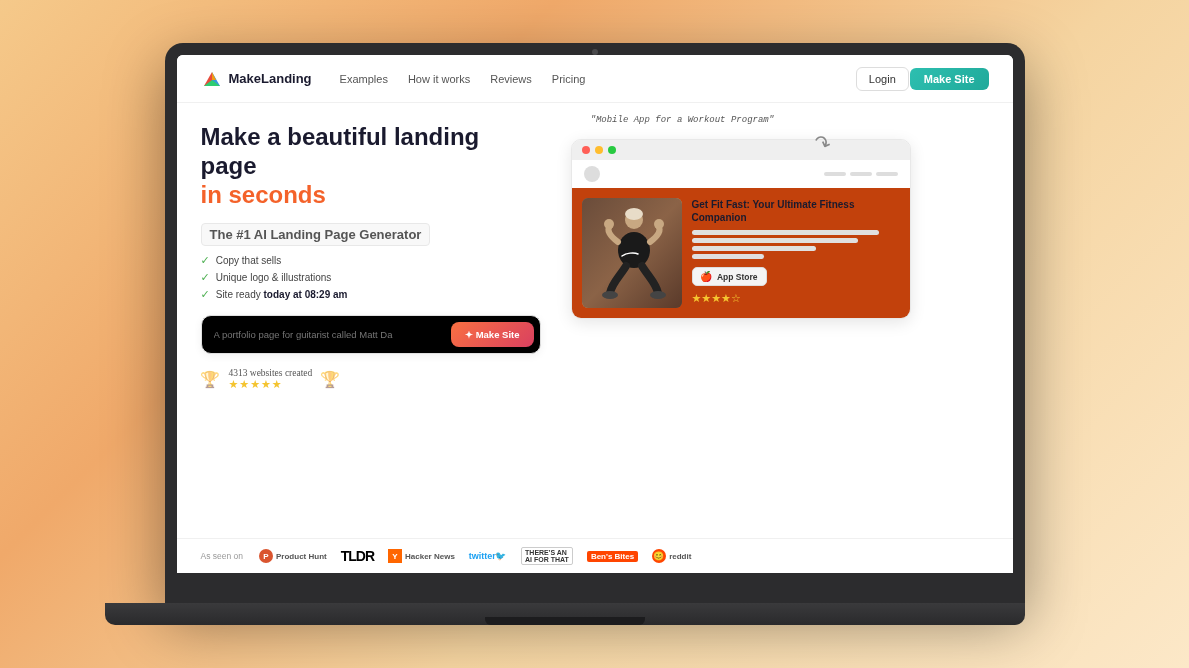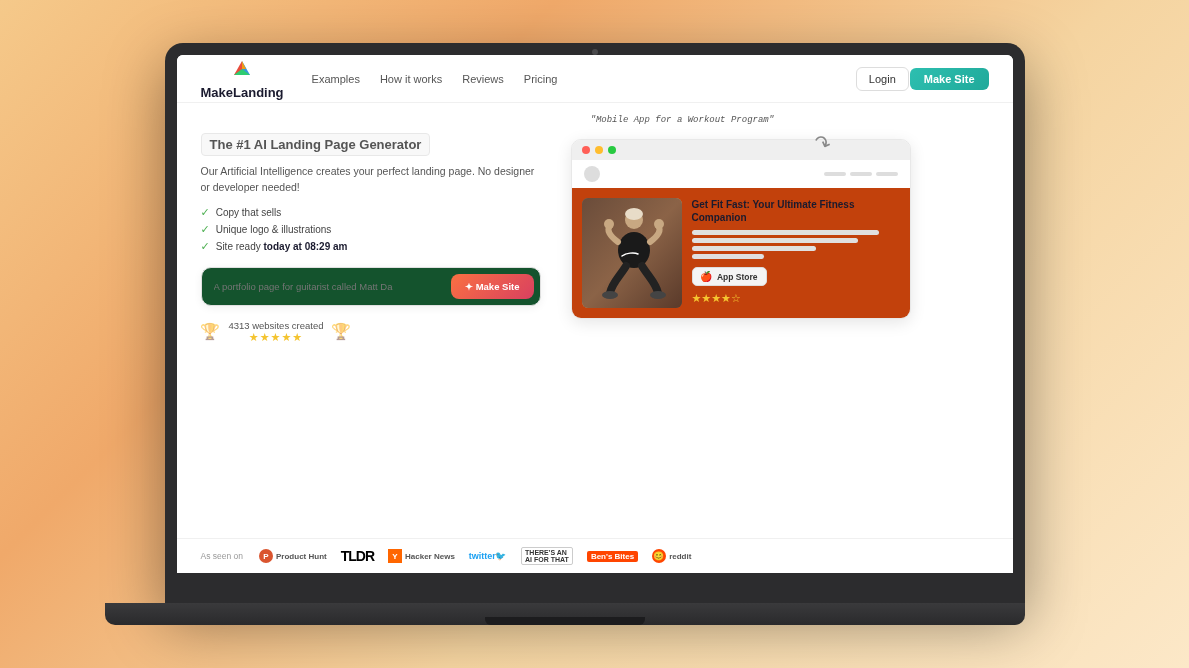--- a/index.html
+++ b/index.html
@@ -82,21 +82,20 @@
       border-bottom: 1px solid #f0f0f0;
       background: #fff;
       height: 48px;
     }
 
     .logo-area {
       display: flex;
       align-items: center;
       gap: 6px;
       margin-right: 28px;
-      flex-direction: column;
     }
 
     .logo-icon {
       width: 22px;
       height: 22px;
     }
 
     .logo-text {
       font-size: 13px;
       font-weight: 700;
@@ -211,21 +210,21 @@
 
     .highlight-today {
       font-weight: 700;
       color: #1a1a2e;
     }
 
     
     .input-area {
       display: flex;
       align-items: center;
-      background: #14532d;
+      background: #000000;
       border: 1.5px solid #e0e0e0;
       border-radius: 10px;
       padding: 6px 6px 6px 12px;
       box-shadow: 0 2px 8px rgba(0,0,0,0.06);
       margin-bottom: 14px;
     }
 
     .site-input {
       flex: 1;
       border: none;
@@ -261,21 +260,22 @@
       font-size: 16px;
       opacity: 0.6;
     }
 
     .award-right {
       font-size: 16px;
       opacity: 0.6;
     }
 
     .proof-text-area {
-      text-align: center;
+      text-align: left;
+      font-family: Liberation Serif, serif;
     }
 
     .proof-count {
       font-size: 9.5px;
       color: #555;
     }
 
     .stars {
       color: #f4c430;
       font-size: 11px;
@@ -573,24 +573,27 @@
           </div>
           <div class="nav-actions">
             <button class="btn-login">Login</button>
             <button class="btn-make-site-nav">Make Site</button>
           </div>
         </nav>
 
         <div class="main-content">
 
           <div class="left-side">
+            <h1 class="hero-title">
+              <span>Make a beautiful landing page</span><br>
+              <span class="hero-title-orange">in seconds</span>
+            </h1>
 
             <div class="badge">The #1 AI Landing Page Generator</div>
 
-            <p class="hero-desc">Our Artificial Intelligence creates your perfect landing page. No designer or developer needed!</p>
 
             <ul class="checklist">
               <li>
                 <span class="check-icon">✓</span>
                 <span>Copy that sells</span>
               </li>
               <li>
                 <span class="check-icon">✓</span>
                 <span>Unique logo &amp; illustrations</span>
               </li>

